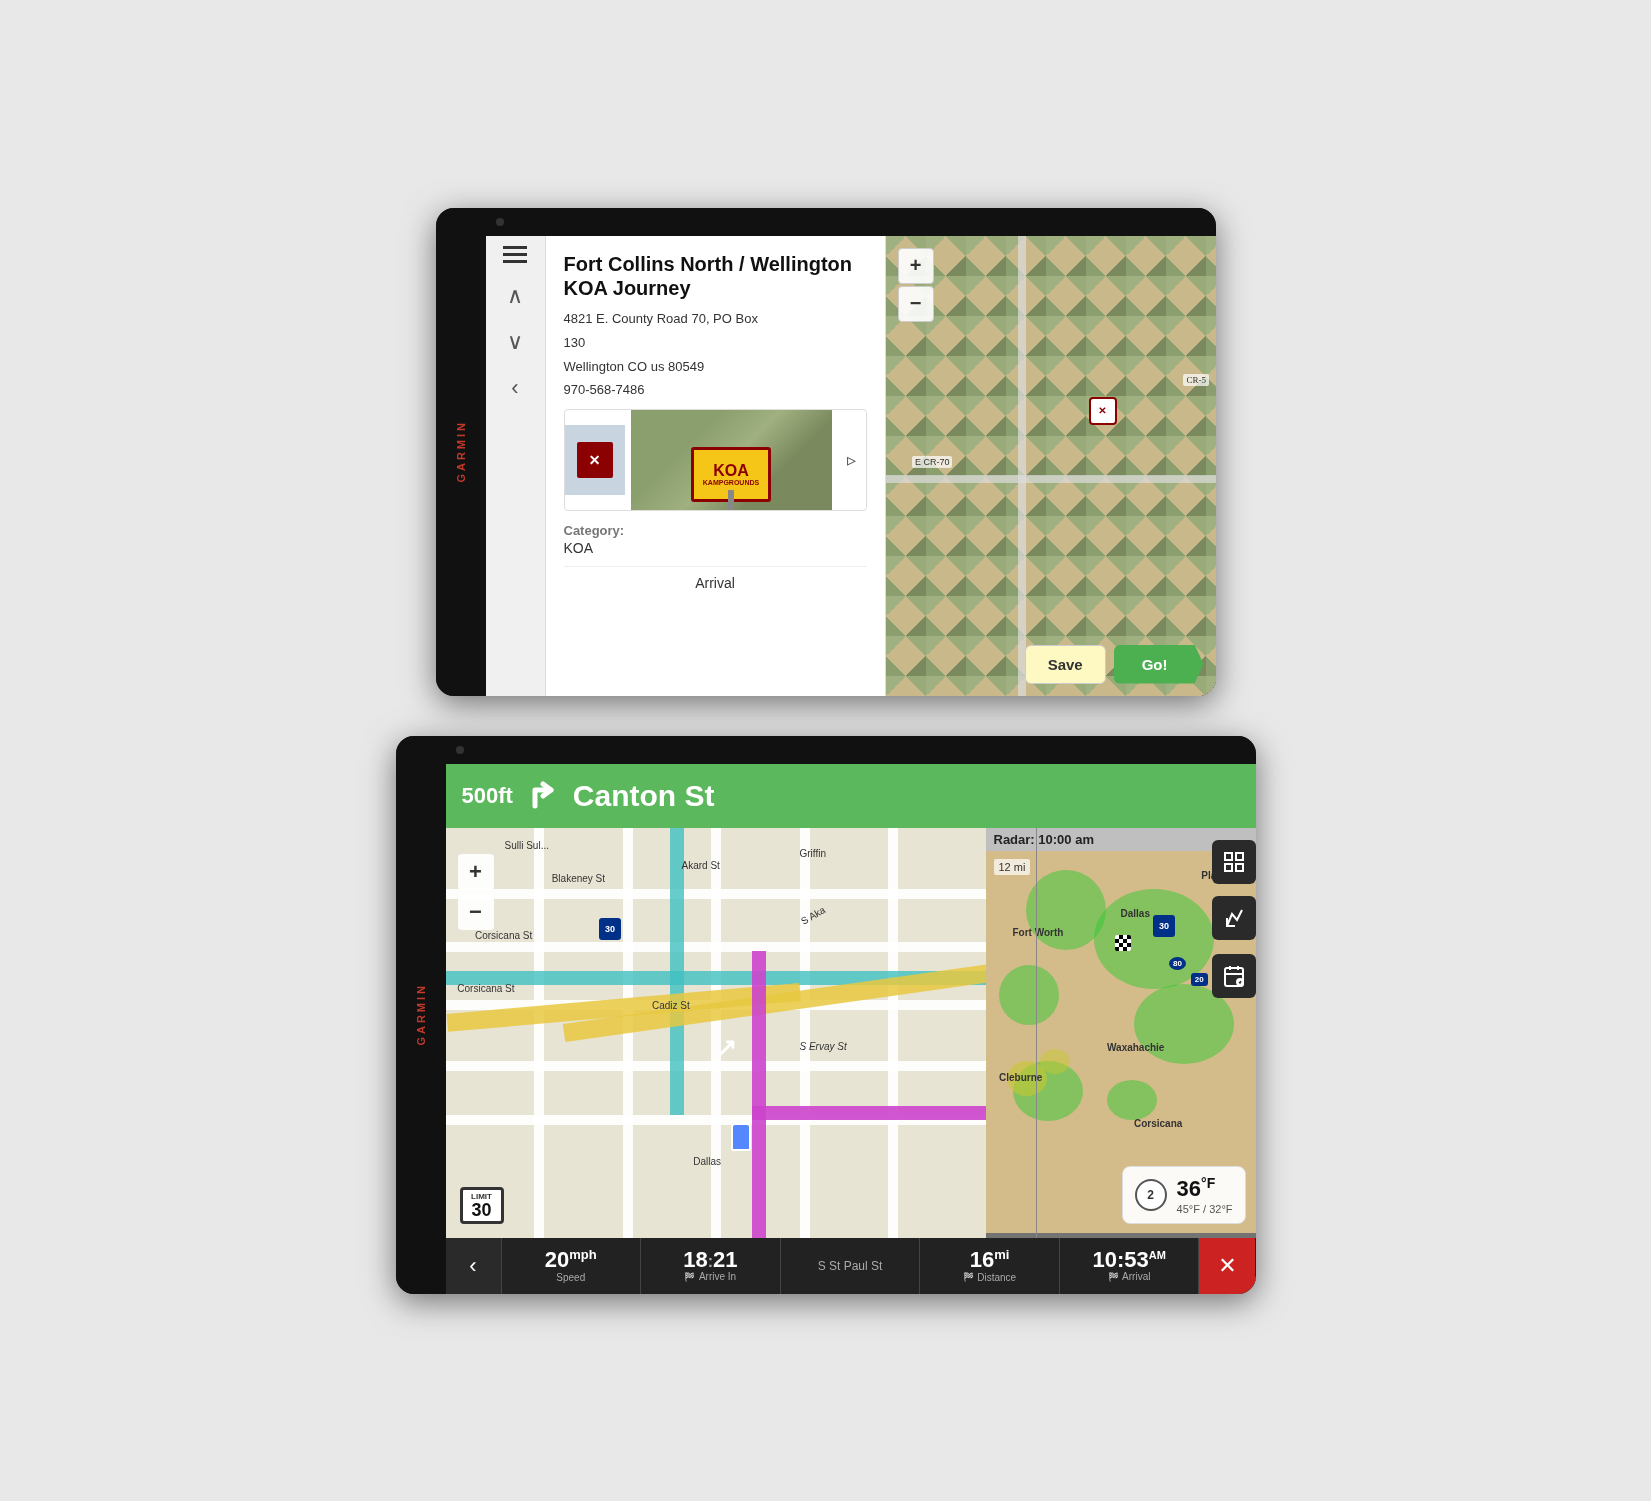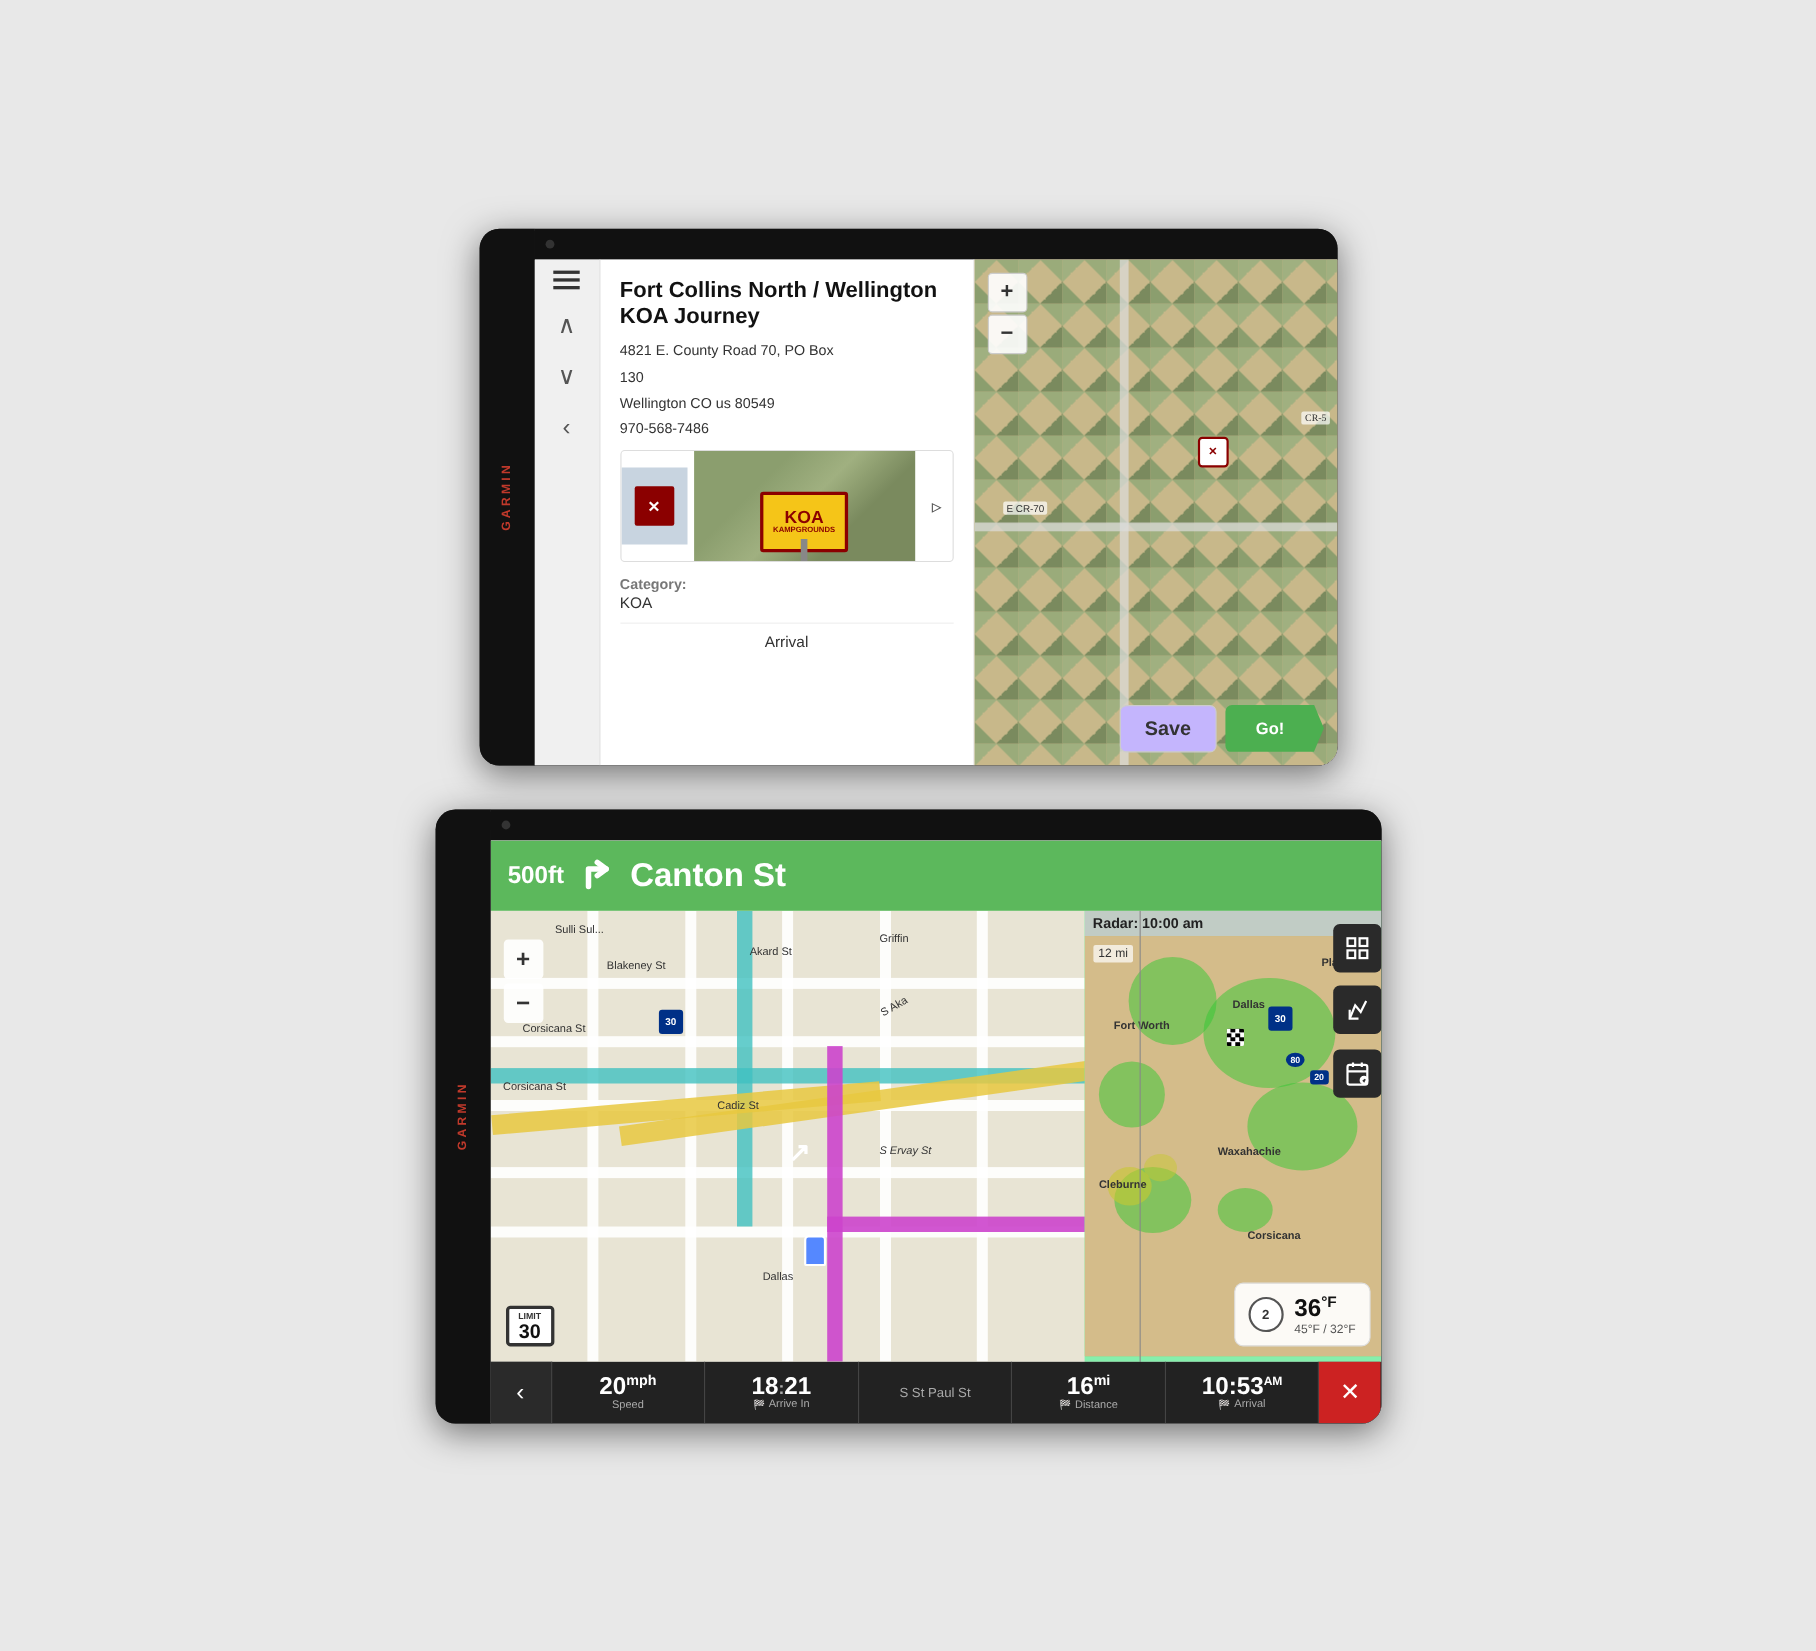--- a/index.html
+++ b/index.html
@@ -251,25 +251,25 @@
 
     .map-bottom-buttons {
       position: absolute;
       bottom: 12px;
       right: 12px;
       display: flex;
       gap: 8px;
     }
 
     .btn-save {
-      background: #c4b5fd;
+      background: #fef9c3;
       border: 1px solid #ccc;
       padding: 10px 22px;
       border-radius: 6px;
-      font-size: 18px;
+      font-size: 15px;
       color: #333;
       font-weight: 600;
       cursor: pointer;
     }
 
     .btn-go {
       background: #4CAF50;
       border: none;
       padding: 10px 28px;
       border-radius: 6px;
@@ -333,21 +333,21 @@
       overflow: hidden;
     }
 
     
     .map-right {
       position: absolute;
       top: 64px;
       right: 0;
       width: 270px;
       bottom: 56px;
-      background: #86efac;
+      background: #737373;
       overflow: hidden;
     }
 
     .radar-header {
       background: rgba(200,200,200,0.9);
       padding: 4px 8px;
       font-size: 13px;
       font-weight: 600;
       color: #222;
     }

